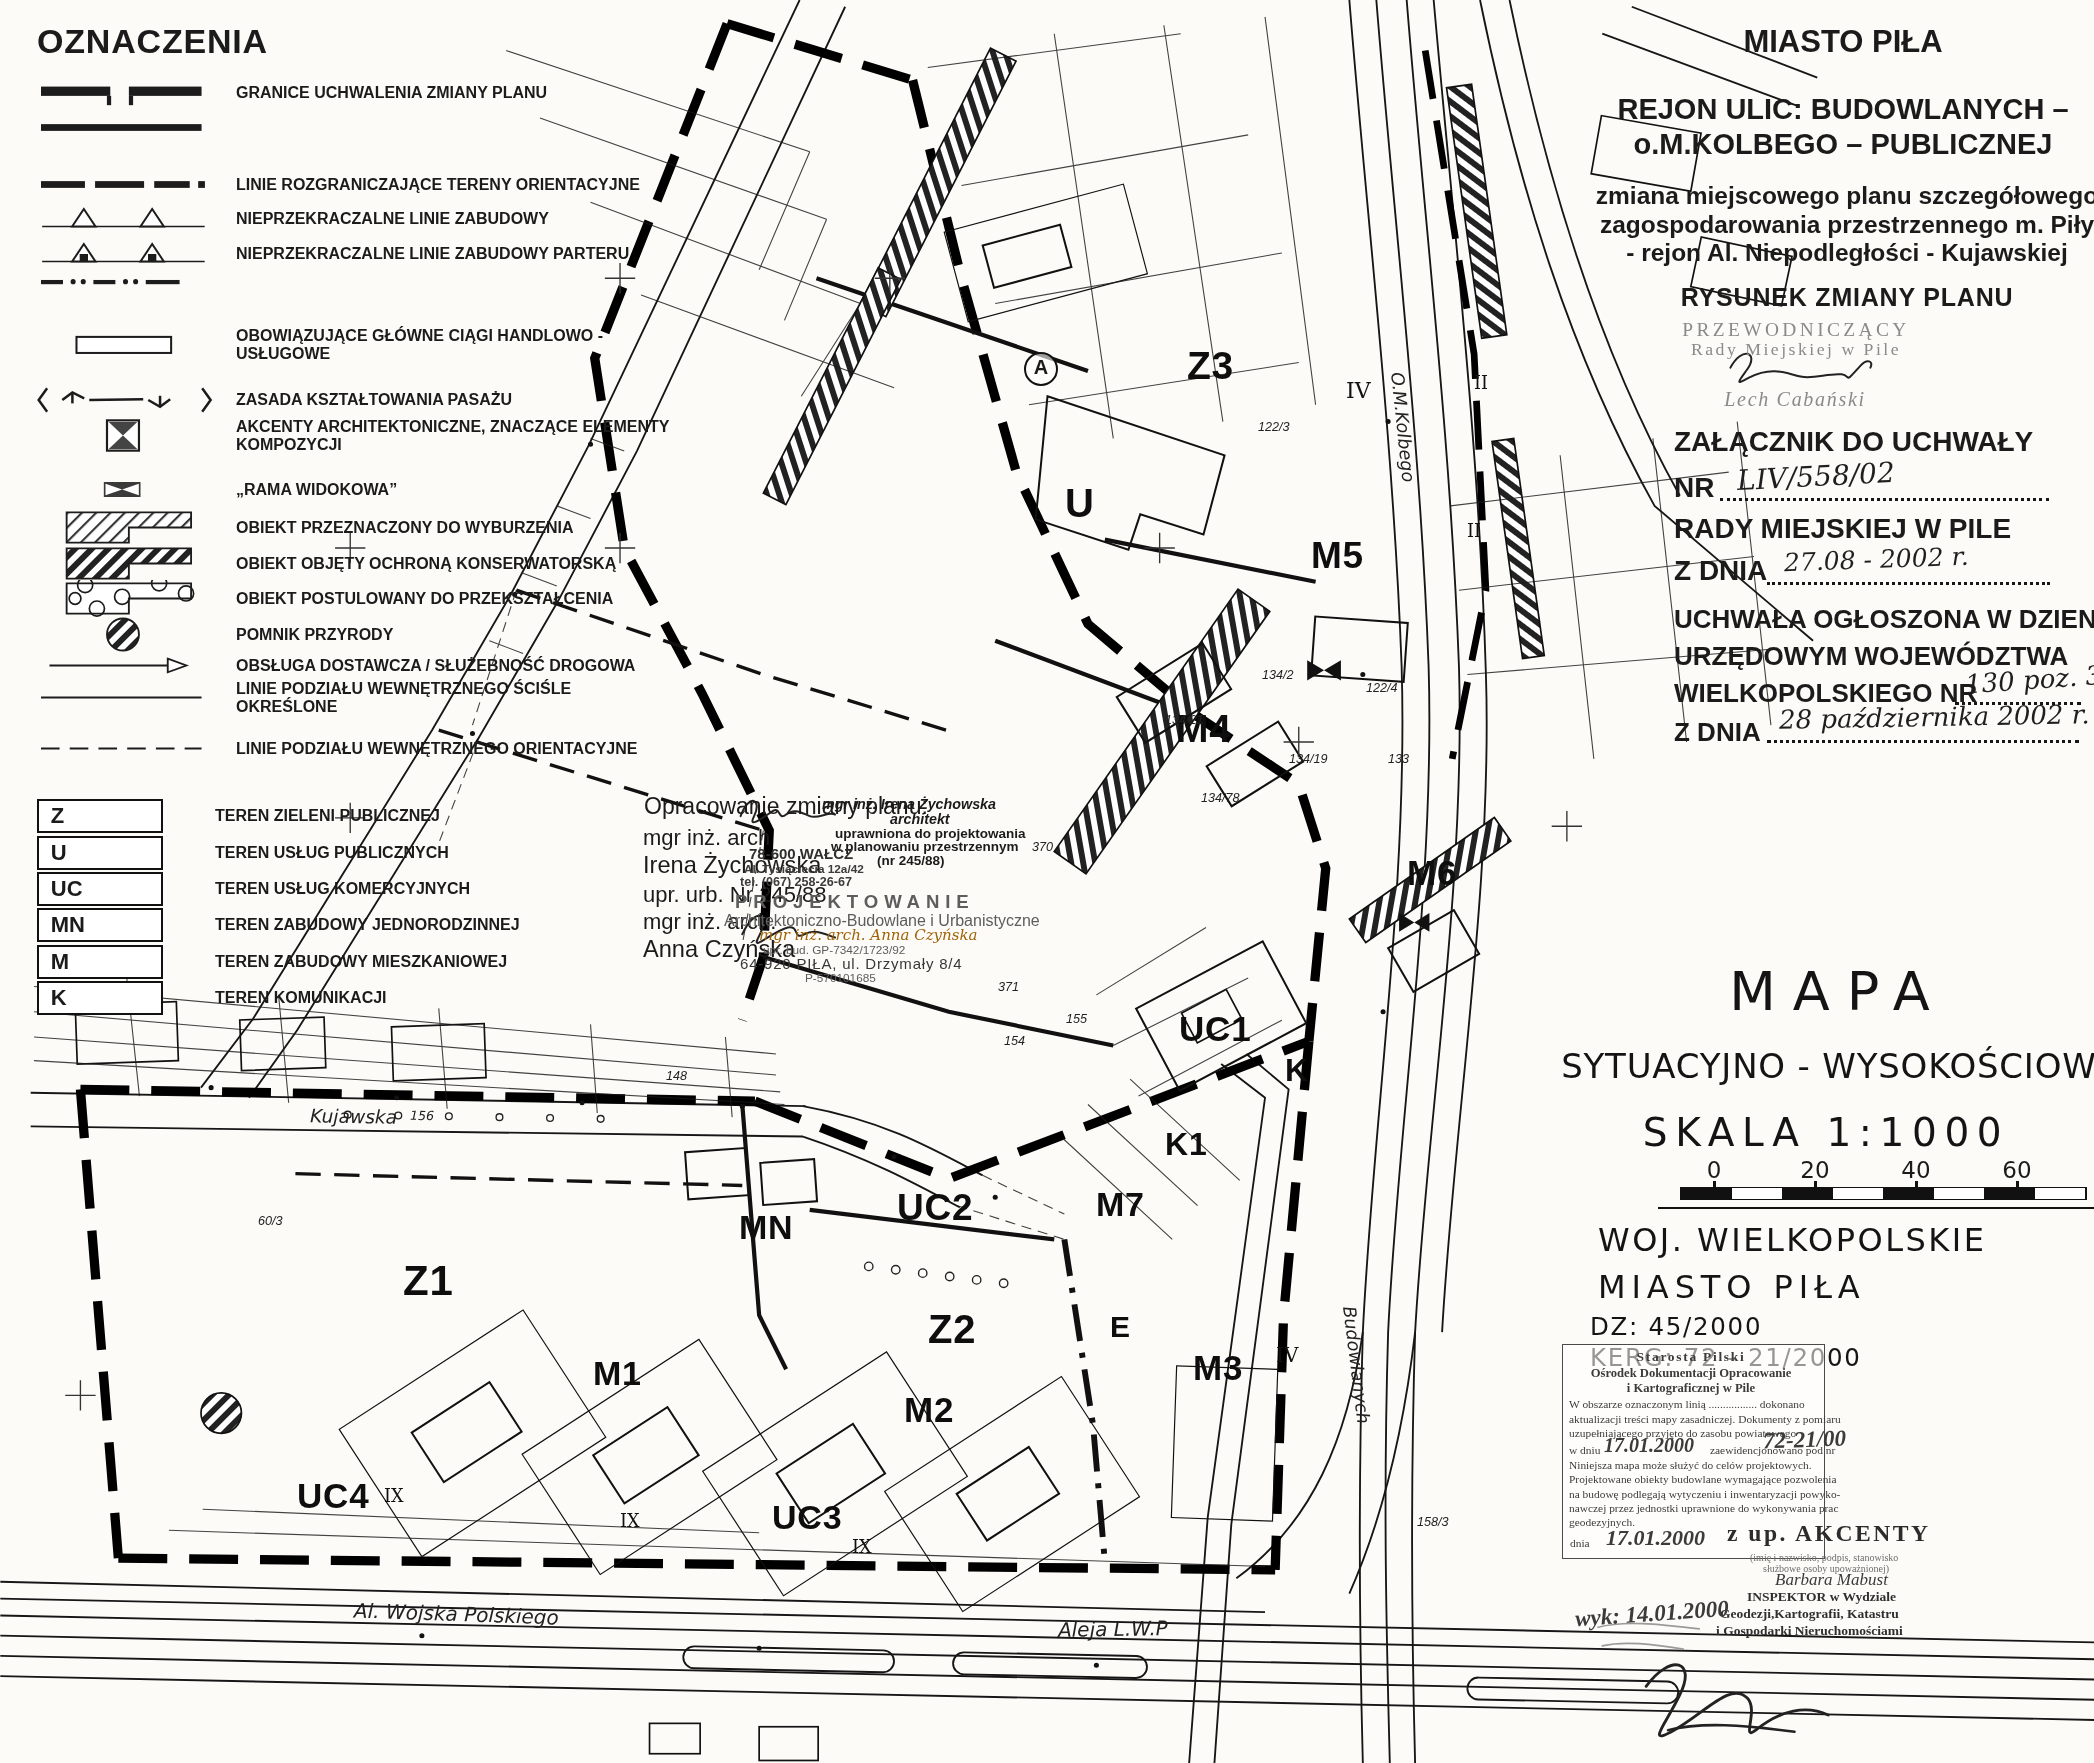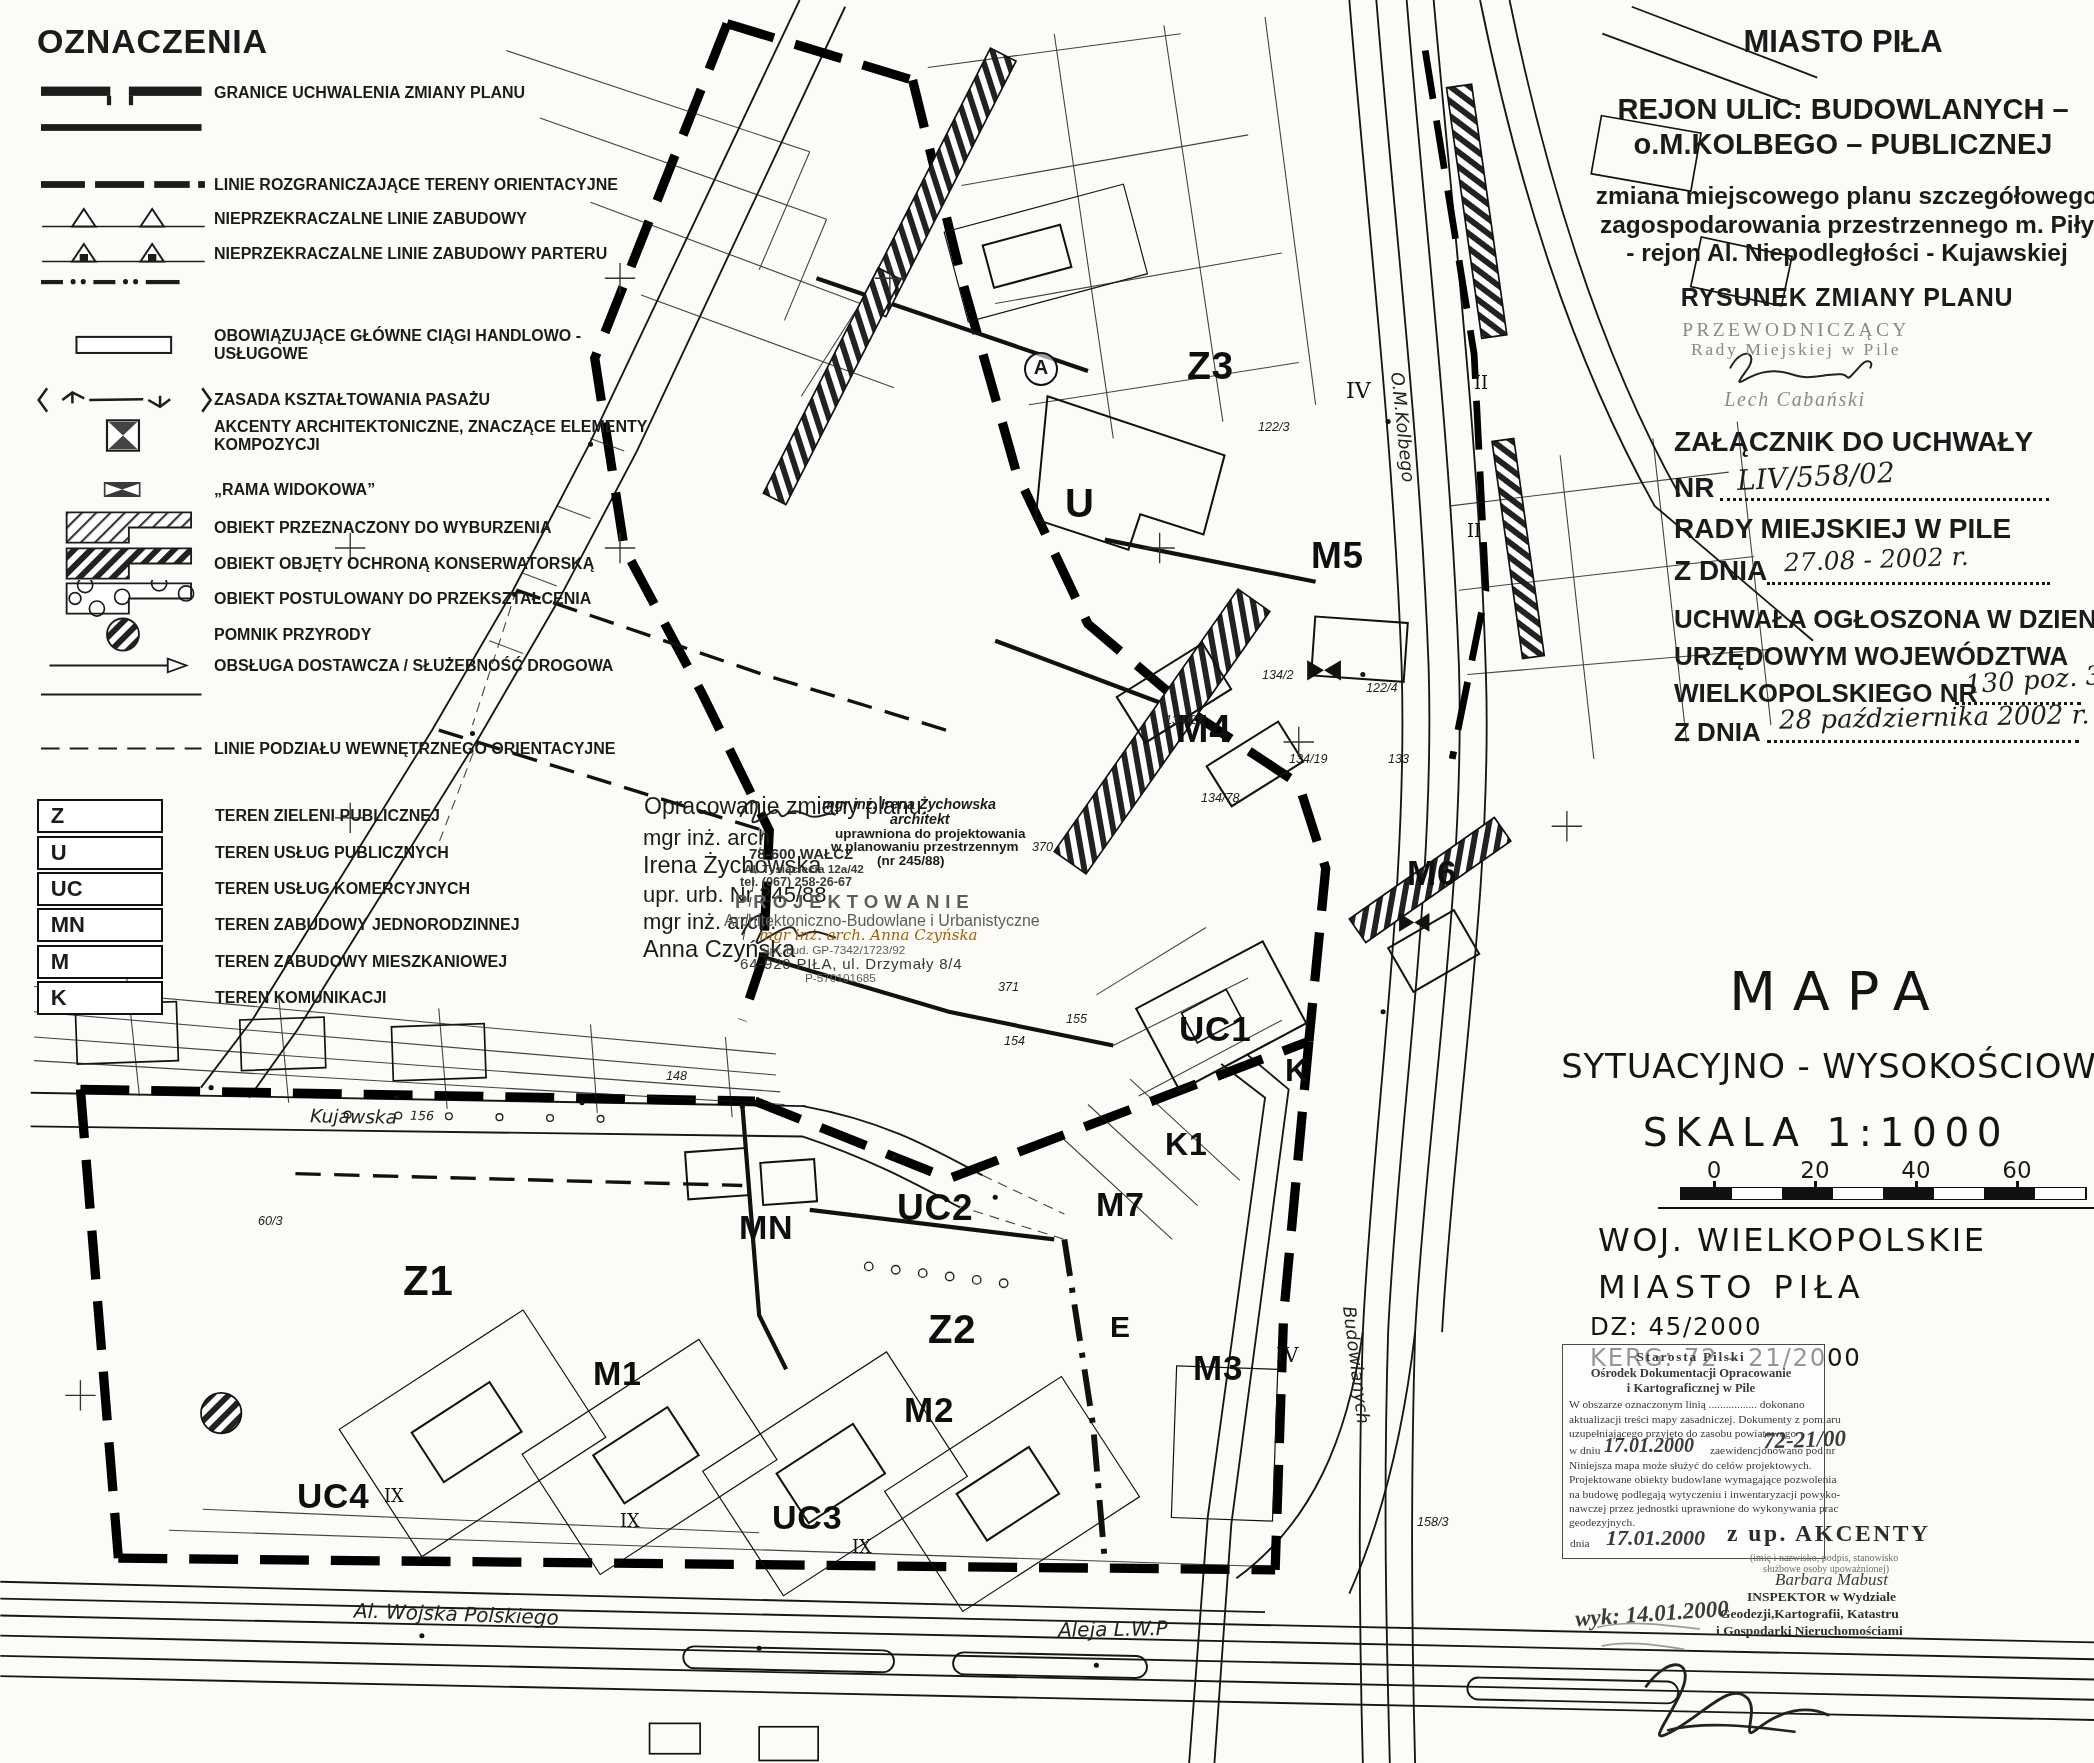--- a/index.html
+++ b/index.html
@@ -2,21 +2,21 @@
 <html style="font-size:13.5px"><head>
 <meta charset="utf-8">
 <style>
   html,body{margin:0;padding:0}
   body{width:2095px;height:1763px;position:relative;background:#fcfbf7;
        font-family:"Liberation Sans",sans-serif;color:#1b1b1b;overflow:hidden}
   svg.mapcanvas{position:absolute;left:0;top:0;z-index:1}
   .layer{position:absolute;z-index:2}
   
   .leg-title{position:absolute;left:37px;top:22px;font-size:34px;font-weight:700;letter-spacing:0.8px;z-index:3}
-  .leg-row{position:absolute;left:37px;display:flex;align-items:center;z-index:3}
+  .leg-row{position:absolute;left:37px;display:flex;align-items:center;gap:22px;z-index:3}
   .leg-sym{width:177px;flex:0 0 177px;display:flex;align-items:center;justify-content:center}
   .leg-txt{width:439px;font-size:16px;line-height:17.7px;font-weight:700}
   .leg-box{width:126px;height:34px;border:2.5px solid #111;background:#fff;
            font-size:22px;font-weight:700;display:flex;align-items:center;padding-left:11.8px;box-sizing:border-box}
   .zonerow{position:absolute;left:37px;display:flex;align-items:center;gap:52px;z-index:3}
   
   .rc{position:absolute;z-index:3;text-align:center;transform:translateX(-50%);white-space:nowrap;font-weight:700}
   .rl{position:absolute;z-index:3;white-space:nowrap;font-weight:700}
   .graystamp{font-family:"Liberation Serif",serif;color:#8a8a8a;font-weight:400}
   .hw{font-family:"DejaVu Serif",serif;font-style:italic;color:#1f1f1f;font-weight:400}
@@ -405,20 +405,21 @@
   </span>
   <span class="leg-txt">OBSŁUGA DOSTAWCZA / SŁUŻEBNOŚĆ DROGOWA</span>
 </div>
 
 <div class="leg-row" style="top:680px">
   <span class="leg-sym">
     <svg width="169" height="29" viewBox="0 0 200 34">
         <line x1="0" y1="17" x2="190" y2="17" stroke="#1c1c1c" stroke-width="2.4"></line>
       </svg>
   </span>
+  <span class="leg-txt">LINIE PODZIAŁU WEWNĘTRZNEGO ŚCIŚLE OKREŚLONE</span>
 </div>
 
 <div class="leg-row" style="top:734px">
   <span class="leg-sym">
     <svg width="169" height="29" viewBox="0 0 200 34">
         <line x1="0" y1="17" x2="190" y2="17" stroke="#1c1c1c" stroke-width="2.4" stroke-dasharray="22 12"></line>
       </svg>
   </span>
   <span class="leg-txt">LINIE PODZIAŁU WEWNĘTRZNEGO ORIENTACYJNE</span>
 </div>

